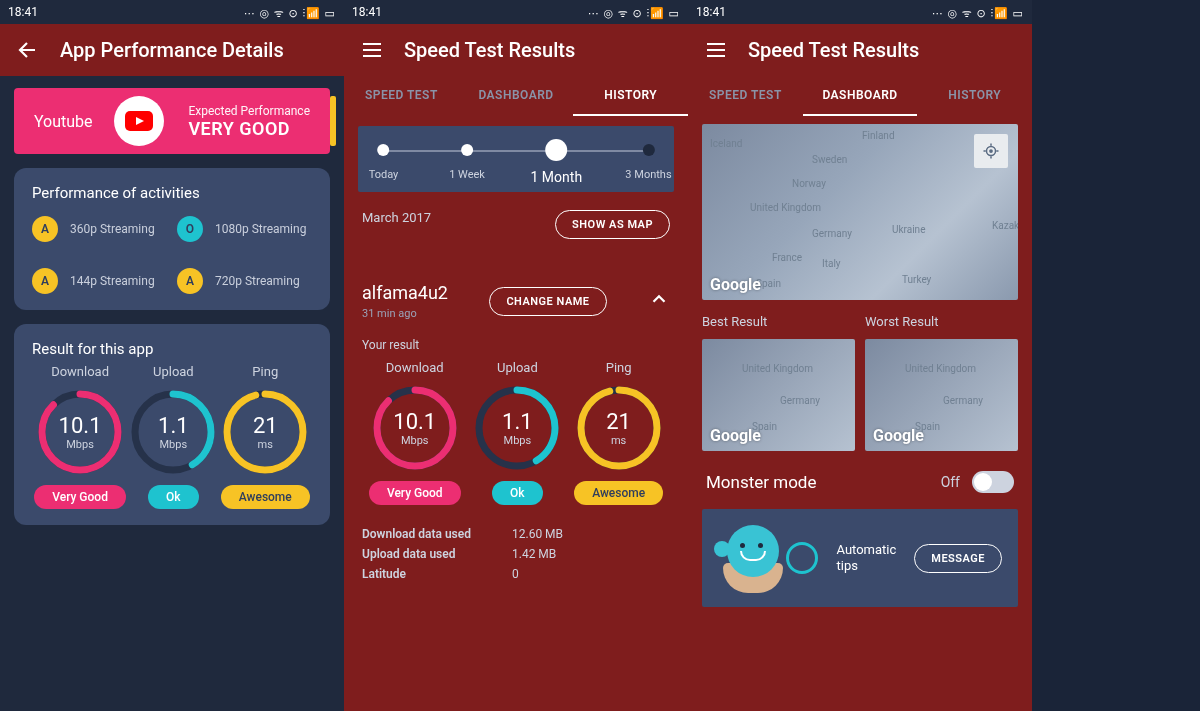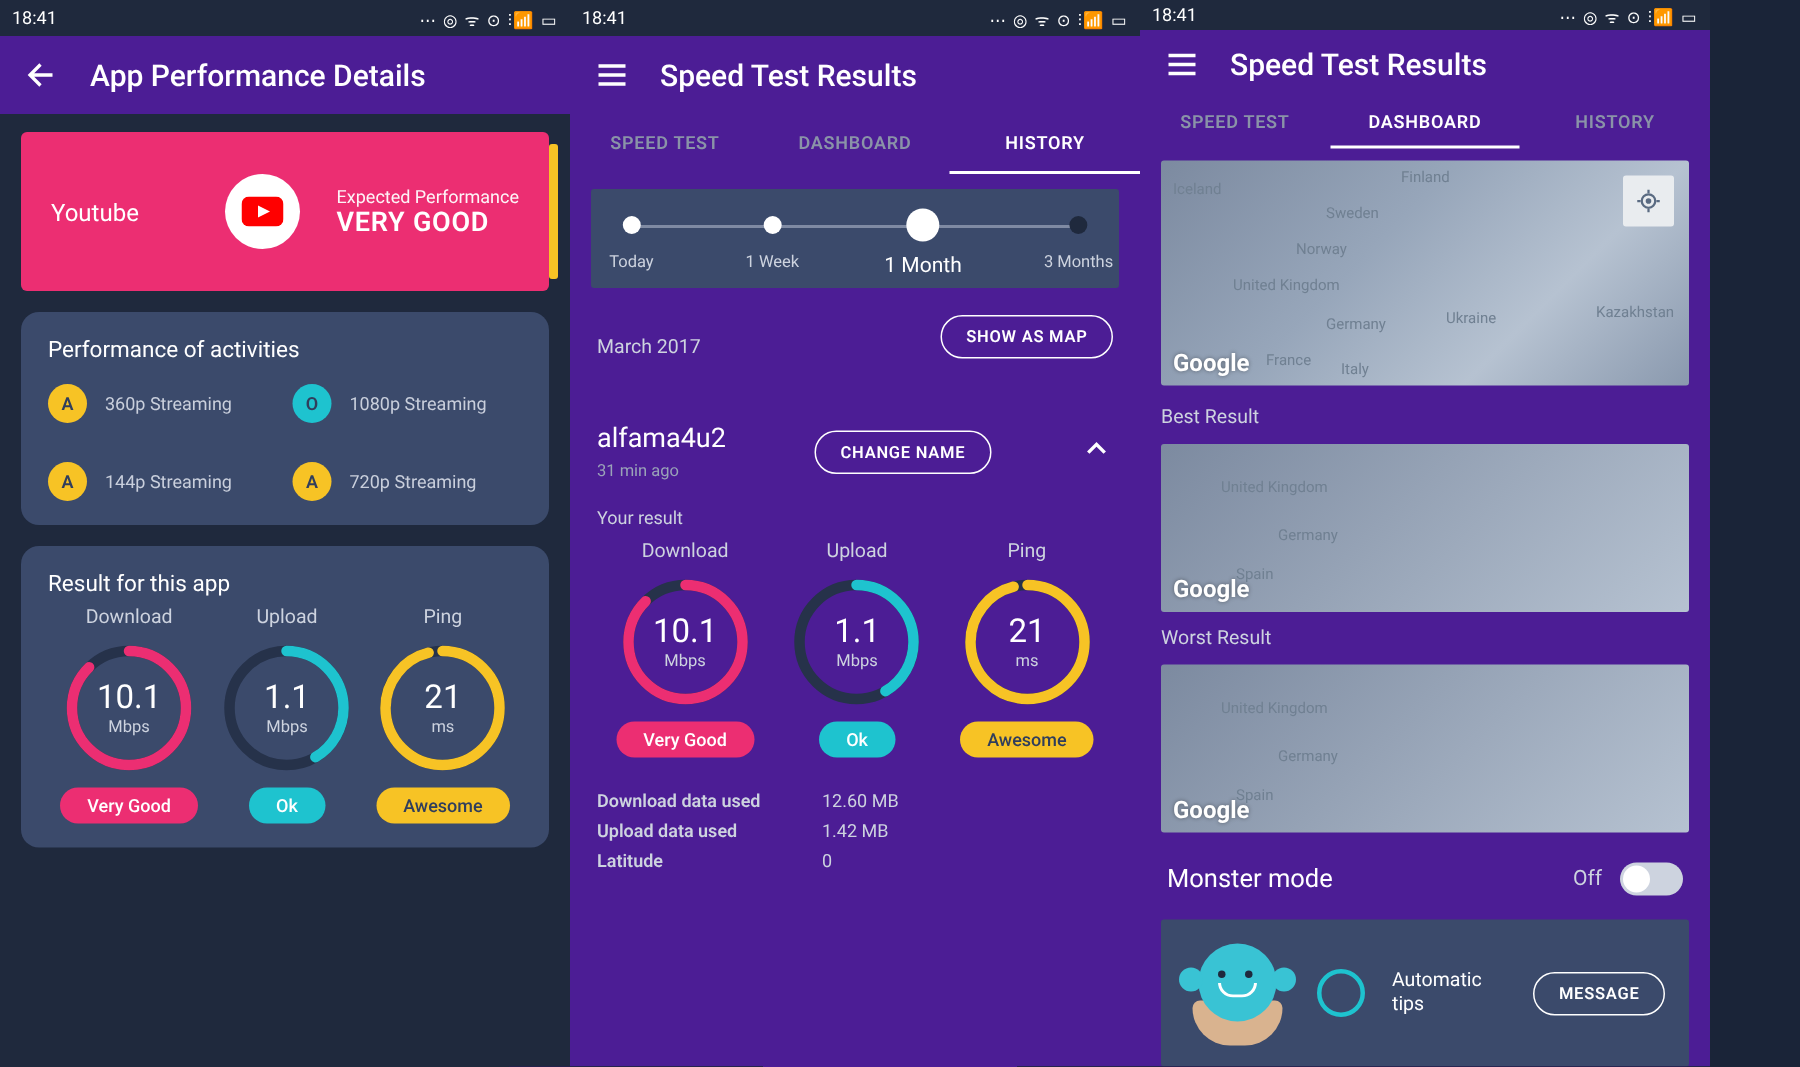--- a/index.html
+++ b/index.html
@@ -1,36 +1,36 @@
 <!DOCTYPE html>
 <html><head>
 <meta charset="utf-8">
 <style>
   * { box-sizing: border-box; margin: 0; padding: 0; font-family: -apple-system, Roboto, "Segoe UI", sans-serif; }
   body { background: #1a2438; width: 1200px; height: 711px; overflow: hidden; display: flex; }
-  .screen { width: 380px; height: 711px; background: #4c1d95; position: relative; display: flex; flex-direction: column; overflow: hidden; }
+  .screen { width: 344px; height: 711px; background: #7f1d1d; position: relative; display: flex; flex-direction: column; overflow: hidden; }
 
   
   .statusbar { height: 24px; background: #1f293d; color: #fff; display: flex; align-items: center; justify-content: space-between; padding: 0 8px; font-size: 12px; }
   .statusbar .icons { display: flex; gap: 4px; align-items: center; font-size: 11px; letter-spacing: 1px; }
 
   
   .header { height: 52px; display: flex; align-items: center; gap: 20px; padding: 0 16px; color: #fff; }
   .header .back, .header .menu { width: 24px; height: 24px; display: flex; align-items: center; justify-content: center; cursor: pointer; }
   .header .back svg, .header .menu svg { stroke: #fff; }
   .header h1 { font-size: 20px; font-weight: 500; }
 
   
   .tabs { display: flex; height: 40px; }
   .tab { flex: 1; display: flex; align-items: center; justify-content: center; color: #8a93a8; font-size: 12px; font-weight: 600; letter-spacing: 0.5px; cursor: pointer; border-bottom: 2px solid transparent; }
   .tab.active { color: #fff; border-bottom-color: #fff; }
 
   
   .s1-body { padding: 12px 14px; display: flex; flex-direction: column; gap: 14px; background:#1f293d; flex:1; }
-  .hero { background: #ec2e72; border-radius: 4px; padding: 28px 20px; display: flex; align-items: center; color: #fff; position: relative; justify-content: flex-end; }
+  .hero { background: #ec2e72; border-radius: 4px; padding: 8px 20px; display: flex; align-items: center; color: #fff; position: relative; justify-content: flex-end; }
   .hero .stripe { position:absolute; right:-6px; top:8px; bottom:8px; width:6px; background:#f7c325; border-radius:2px; }
   .hero-name { font-size: 16px; }
   .hero-icon { width: 50px; height: 50px; background: #fff; border-radius: 50%; display: flex; align-items: center; justify-content: center; margin: 0 24px 0 auto; }
   .hero-meta { text-align: left; }
   .hero-meta .lbl { font-size: 12px; opacity: .95; }
   .hero-meta .val { font-size: 18px; font-weight: 600; letter-spacing: .5px; }
 
   .panel { background: #3b4a6b; border-radius: 12px; padding: 16px 18px; color: #fff; }
   .panel-title { font-size: 15px; margin-bottom: 6px; }
   .act-grid { display: grid; grid-template-columns: 1fr 1fr; row-gap: 26px; column-gap: 10px; margin-top: 14px; }
@@ -55,39 +55,39 @@
   .timeline-card { background:#3b4a6b; border-radius:2px; margin:10px 14px 0; padding:18px 14px 14px; color:#fff; }
   .timeline { position:relative; height:34px; }
   .timeline .track { position:absolute; left:10px; right:10px; top:6px; height:2px; background:#7f8aa3; }
   .tl-stop { position:absolute; top:0; transform:translateX(-50%); text-align:center; cursor:pointer; }
   .tl-stop .knob { width:12px; height:12px; border-radius:50%; background:#fff; margin:0 auto; }
   .tl-stop.active .knob { width:22px; height:22px; margin-top:-5px; }
   .tl-stop .klabel { font-size:11px; margin-top:12px; color:#cdd3df; white-space:nowrap; }
   .tl-stop.active .klabel { font-size:14px; color:#fff; margin-top:8px; }
   .tl-stop.dark .knob { background:#1f293d; }
 
-  .monthbar { display:flex; align-items:flex-end; justify-content:space-between; padding:18px 18px 10px; color:#cdd3df; font-size:13px; }
+  .monthbar { display:flex; align-items:flex-start; justify-content:space-between; padding:18px 18px 10px; color:#cdd3df; font-size:13px; }
   .btn-outline { border:1.5px solid #fff; border-radius:18px; padding:7px 16px; color:#fff; font-size:11px; font-weight:600; letter-spacing:.5px; cursor:pointer; background:transparent; }
 
   .entry { padding: 14px 18px; color:#fff; }
   .entry-head { display:flex; align-items:center; gap:14px;margin-top:19px; }
   .entry-name { font-size:18px; }
   .entry-time { font-size:11px; color:#9aa3b8; margin-top:4px; }
   .chev { margin-left:auto; cursor:pointer; }
   .subhdr { font-size:12px; color:#cdd3df; margin:18px 0 8px; }
 
   .kv { display:grid; grid-template-columns: 150px 1fr; row-gap:6px; font-size:12px; color:#cdd3df; padding:8px 18px 0; }
   .kv .k { font-weight:600; }
 
   
   .map-big { margin:8px 14px 0; height:176px; border-radius:2px; background:linear-gradient(135deg,#7c8aa0 0%, #97a6ba 40%, #b6c2d1 70%, #8a99ae 100%); position:relative; color:#5a6b82; overflow:hidden; }
   .map-logo { position:absolute; left:8px; bottom:6px; color:#fff; font-weight:700; font-size:16px; text-shadow:0 0 3px rgba(0,0,0,.4); }
   .locbtn { position:absolute; right:10px; top:10px; width:34px; height:34px; background:#e9ecef; border-radius:2px; display:flex; align-items:center; justify-content:center; cursor:pointer; }
 
-  .results-row { display:flex; gap:10px; padding:14px 14px 0;flex-direction:column; }
+  .results-row { display:flex; gap:10px; padding:14px 14px 0; }
   .res-col { flex:1; }
   .res-col .label { font-size:13px; color:#cdd3df; margin-bottom:10px; }
   .map-small { height:112px; border-radius:2px; background:linear-gradient(135deg,#7c8aa0,#b6c2d1); position:relative; overflow:hidden; }
 
   .monster-row { display:flex; align-items:center; padding:20px 18px 12px; color:#fff; font-size:17px; }
   .monster-row .state { margin-left:auto; margin-right:12px; font-size:14px; color:#cdd3df; }
   .toggle { width:42px; height:22px; border-radius:11px; background:#cdd3df; position:relative; cursor:pointer; }
   .toggle .thumb { position:absolute; left:2px; top:2px; width:18px; height:18px; border-radius:50%; background:#fff; }
 
   .tips-card { margin:4px 14px 0; background:#3b4a6b; border-radius:2px; padding:14px 16px; display:flex; align-items:center; gap:18px; color:#fff; }

